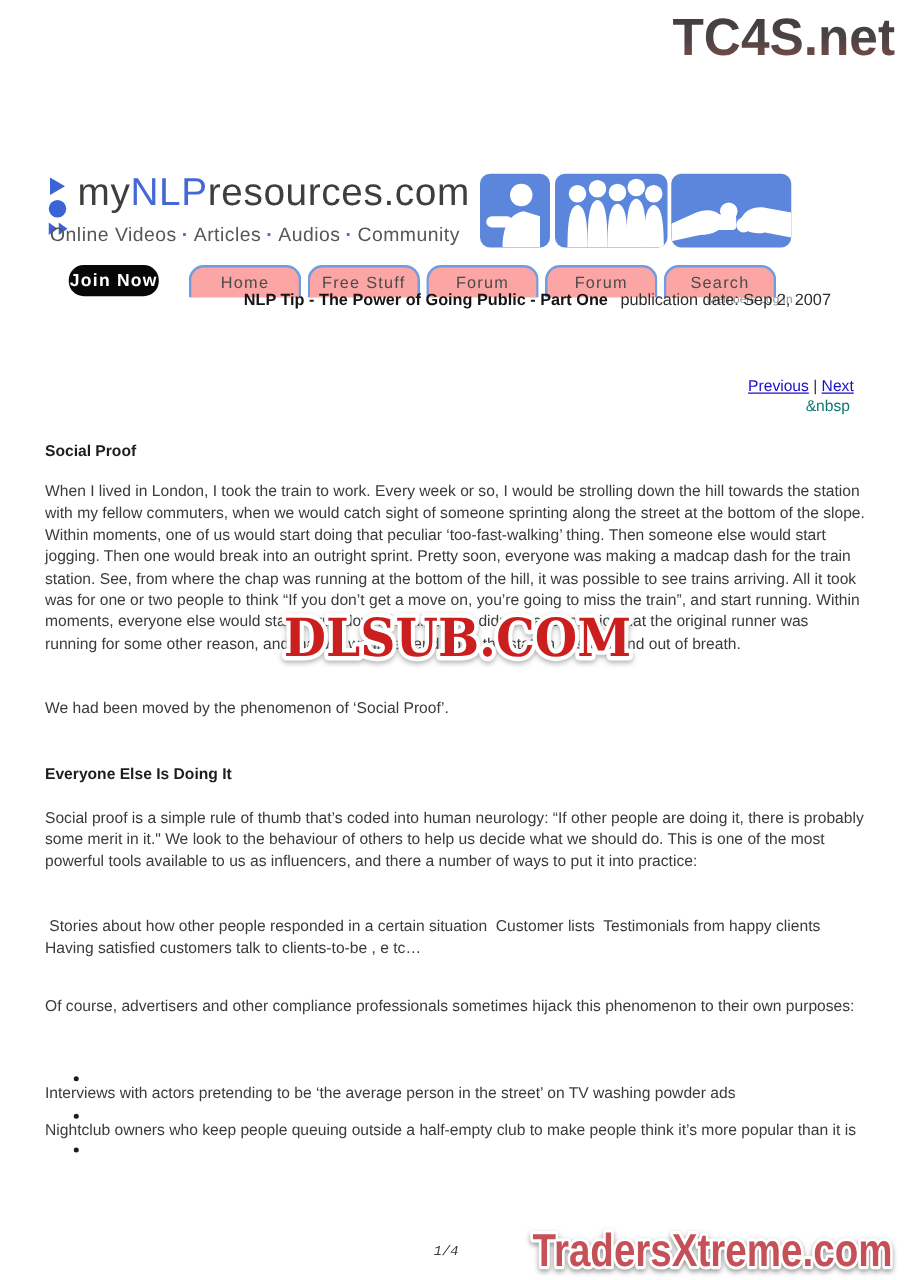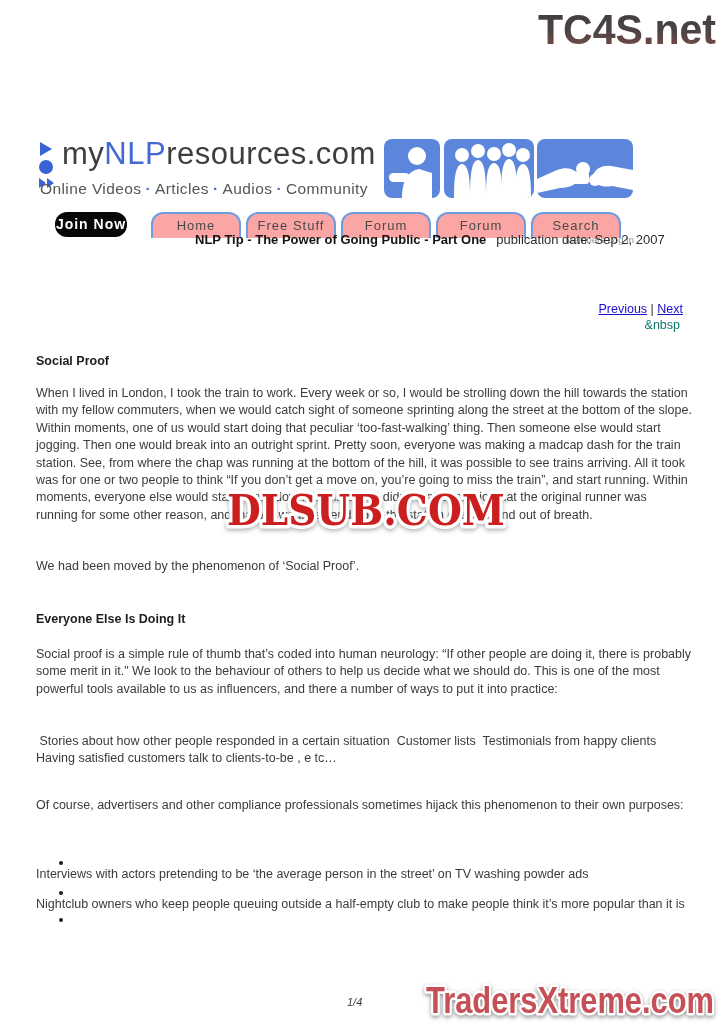--- a/index.html
+++ b/index.html
@@ -52,21 +52,21 @@
   .p3 { top:646px; } .p4 { top:733px; } .p5 { top:797px; }
   .bullet-dot { left:59px; width:4px; height:4px; border-radius:50%; background:#1d1d1d; }
   .bd1 { top:861px; } .bd2 { top:891px; } .bd3 { top:918px; }
   .bt1 { top:866px; } .bt2 { top:896px; }
 
   
   .dlsub { left:218px; top:483px; width:296px; height:54px; filter:drop-shadow(0 2px 2px rgba(90,90,90,0.45)); }
   .dlsub text { font-family:"DejaVu Serif", serif; font-weight:bold; }
 
   
-  .pageno { left:347px; top:996px; font-size:11px; font-style:italic; color:#3b3b3b; }
+  .pageno { left:347px; top:996px; font-size:11px; font-style:italic; color:#3b3b3b;font-family:Liberation Mono, monospace; }
   .traders { left:420px; top:975px; width:300px; height:49px; filter:drop-shadow(0 2px 2px rgba(70,70,70,0.55)); }
   .traders text { font-family:"Liberation Sans", sans-serif; font-weight:bold; }
   .tc4s text { font-family:"Liberation Sans", sans-serif; font-weight:bold; }
 </style>
 </head>
 <body>
 
 <svg class="abs tc4s" viewBox="0 0 186 48">
   <defs>
     <linearGradient id="tcgrad" x1="0" y1="0" x2="0" y2="1">

